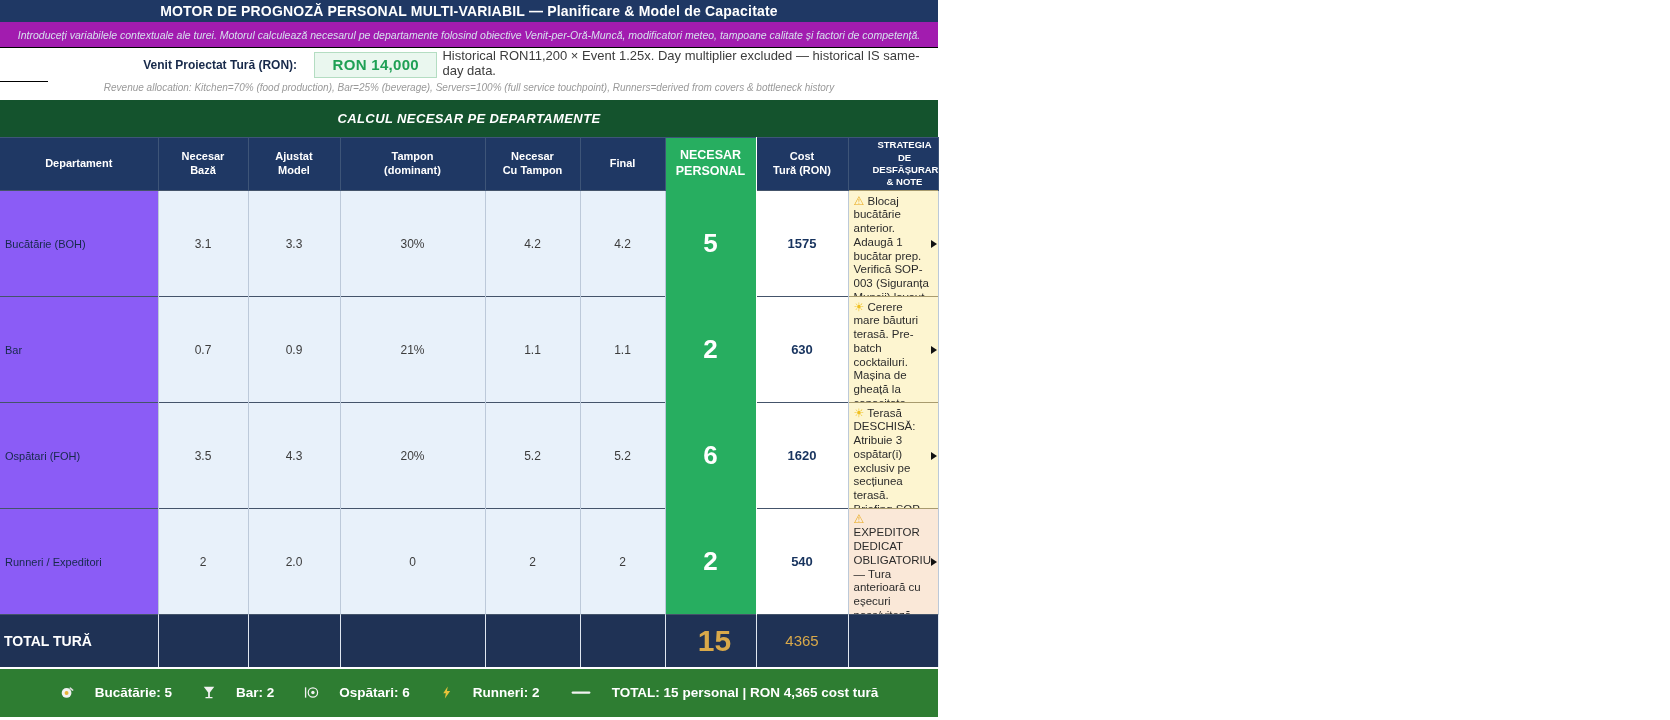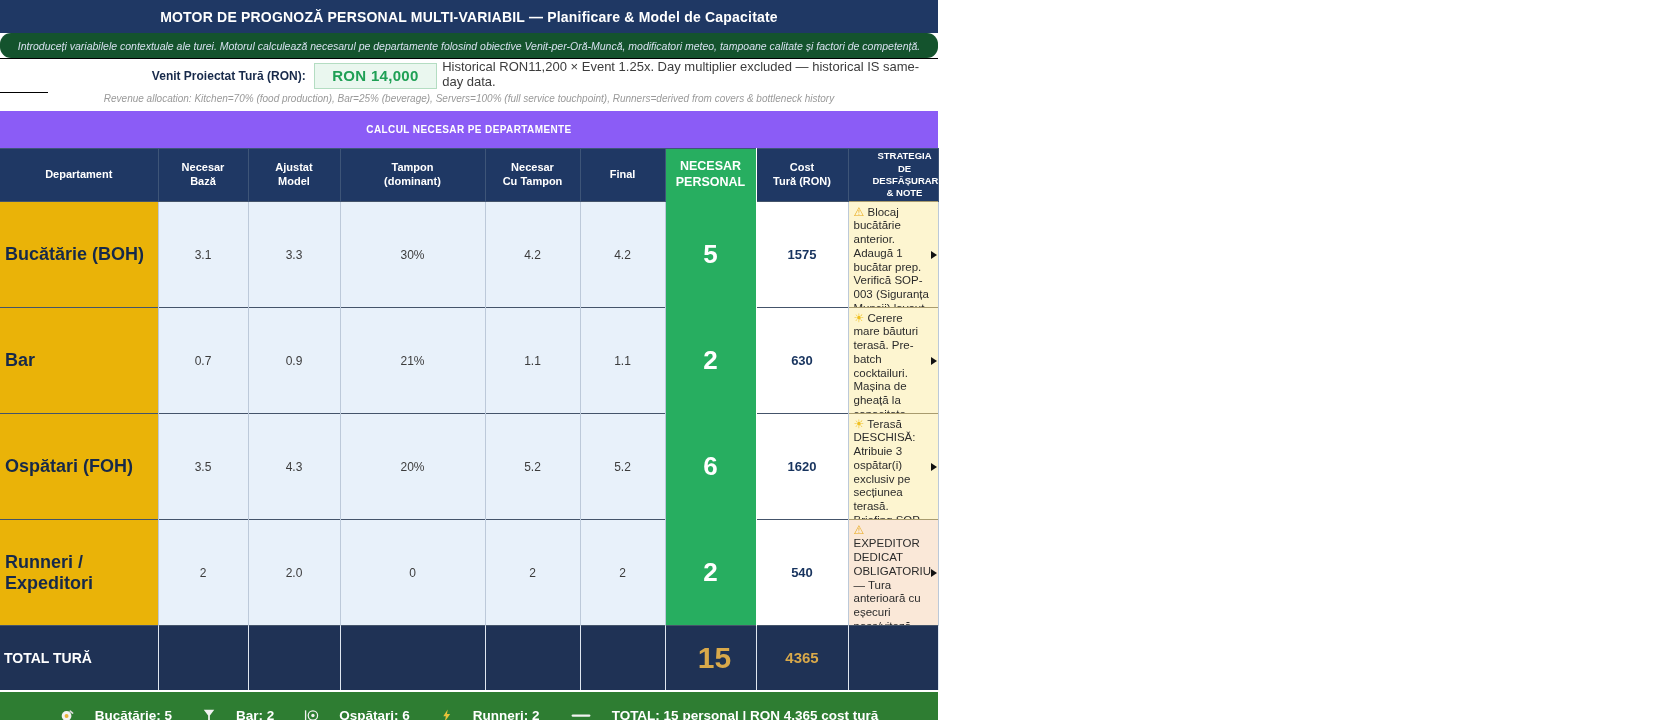--- a/index.html
+++ b/index.html
@@ -1,62 +1,62 @@
 <!DOCTYPE html>
 <html><head>
 <meta charset="utf-8">
 <style>
   html,body{margin:0;padding:0;background:#fff;width:1670px;height:720px;overflow:hidden;
     font-family:"Liberation Sans","DejaVu Sans",sans-serif;-webkit-font-smoothing:antialiased;}
   .content{width:938px;}
 
   
-  .title-bar{height:33px;background:#1f3864;color:#fff;display:flex;align-items:center;justify-content:center;
+  .title-bar{height:22px;background:#1f3864;color:#fff;display:flex;align-items:center;justify-content:center;
     font-size:14px;font-weight:bold;letter-spacing:.2px;}
-  .subtitle-bar{height:25px;background:#14532d;color:#d7e0ef;display:flex;align-items:center;justify-content:center;
-    font-size:10.5px;font-style:italic;border-radius:11px;}
+  .subtitle-bar{height:25px;background:#a21caf;color:#d7e0ef;display:flex;align-items:center;justify-content:center;
+    font-size:10.5px;font-style:italic;}
 
   
   .input-row{position:relative;height:33px;background:#fff;border-top:1px solid #000;display:flex;align-items:center;}
   .input-row .left-seg{position:absolute;left:0;bottom:-1px;width:48px;height:1px;background:#000;}
-  .rev-label{width:335px;text-align:right;font-weight:bold;font-size:12px;color:#17294a;padding-right:8px;box-sizing:border-box;}
+  .rev-label{width:335px;text-align:right;font-weight:bold;font-size:12px;color:#17294a;padding-right:17px;box-sizing:border-box;}
   .rev-box{width:132px;height:26px;background:#eaf7ef;border:1px solid #b4ddc2;display:flex;align-items:center;justify-content:center;
     color:#1fa055;font-weight:bold;font-size:15px;letter-spacing:.3px;box-sizing:border-box;}
   .hist-note{font-size:13px;color:#3c3c3c;margin-left:5px;align-self:flex-end;padding-bottom:3px;}
   .alloc-note{height:15px;font-size:10px;color:#999;font-style:italic;text-align:center;line-height:14px;}
 
   
-  .band-title{margin-top:4px;height:37px;background:#8b5cf6;color:#fff;display:flex;align-items:center;justify-content:center;
-    font-size:10px;font-weight:bold;letter-spacing:.4px;}
+  .band-title{margin-top:4px;height:37px;background:#14532d;color:#fff;display:flex;align-items:center;justify-content:center;
+    font-size:13px;font-weight:bold;letter-spacing:.4px;font-style:italic;}
 
   table.calc{border-collapse:collapse;table-layout:fixed;width:938px;border-right:1px solid #8a8a8a;}
   thead th{background:#1f3864;color:#fff;font-weight:bold;font-size:11px;height:50px;vertical-align:middle;text-align:center;
     white-space:pre-line;border-top:1px solid #3e5578;border-right:1px solid #3e5578;line-height:1.25;}
   thead th.col-staff{background:#27ae60;font-size:12.5px;border-right:1px solid #fff;border-left:1px solid #fff;}
   thead th.col-note{font-size:9.5px;line-height:1.3;padding-left:24px;}
 
   tbody td{height:106px;border-top:1px solid #44546a;border-right:1px solid #bcc9d9;vertical-align:middle;
     text-align:center;font-size:12px;color:#3c3c3c;padding:0;box-sizing:border-box;}
-  td.col-dept{background:#eab308;text-align:left;padding-left:5px;font-weight:bold;font-size:18px;color:#16294a;}
+  td.col-dept{background:#8b5cf6;text-align:left;padding-left:5px;font-weight:normal;font-size:11px;color:#16294a;}
   td.col-num{background:#e8f1fa;}
   td.col-staff{background:#27ae60;color:#fff;font-weight:bold;font-size:26px;
     border-top:1px solid #27ae60;border-left:1px solid #fff;border-right:1px solid #fff;}
   td.col-cost{background:#fff;font-weight:bold;font-size:13px;color:#17335e;}
   td.col-note{background:#fdf5d0;border-top:1px solid #a89b6e;border-left:1px solid #b3a26b;position:relative;}
   td.col-note.alert{background:#fae8d8;}
   .note-box{height:104px;overflow:hidden;text-align:left;padding:3px 8px 0 5px;font-size:11.5px;line-height:13.8px;color:#2b2b2b;box-sizing:border-box;}
   .note-emoji{color:#e8a817;font-size:12px;}
   .note-emoji.sun{color:#f0c020;}
   .note-marker{position:absolute;right:1px;top:50%;transform:translateY(-50%);width:0;height:0;
     border-left:6px solid #111;border-top:4px solid transparent;border-bottom:4px solid transparent;}
 
-  tr.total-row td{height:64px;background:#1f3255;border-top:1px solid #44546a;border-right:1px solid #dfe7f0;}
+  tr.total-row td{height:52px;background:#1f3255;border-top:1px solid #44546a;border-right:1px solid #dfe7f0;}
   tr.total-row td.t-label{color:#fff;font-weight:bold;font-size:14px;text-align:left;padding-left:4px;}
   tr.total-row td.t-staff{color:#d9a94a;font-weight:bold;font-size:30px;padding-left:8px;}
-  tr.total-row td.t-cost{color:#d9a94a;font-weight:bold;font-size:15px;}
+  tr.total-row td.t-cost{color:#d9a94a;font-weight:normal;font-size:15px;}
 
   
   .footer-bar{margin-top:2px;height:48px;background:#2e7d32;display:flex;align-items:center;justify-content:center;gap:30px;}
   .f-item{display:flex;align-items:center;gap:20px;color:#fff;font-weight:bold;font-size:13.5px;}
   .f-item svg{display:block;}
 </style>
 </head>
 <body>
 
 <div class="content">

